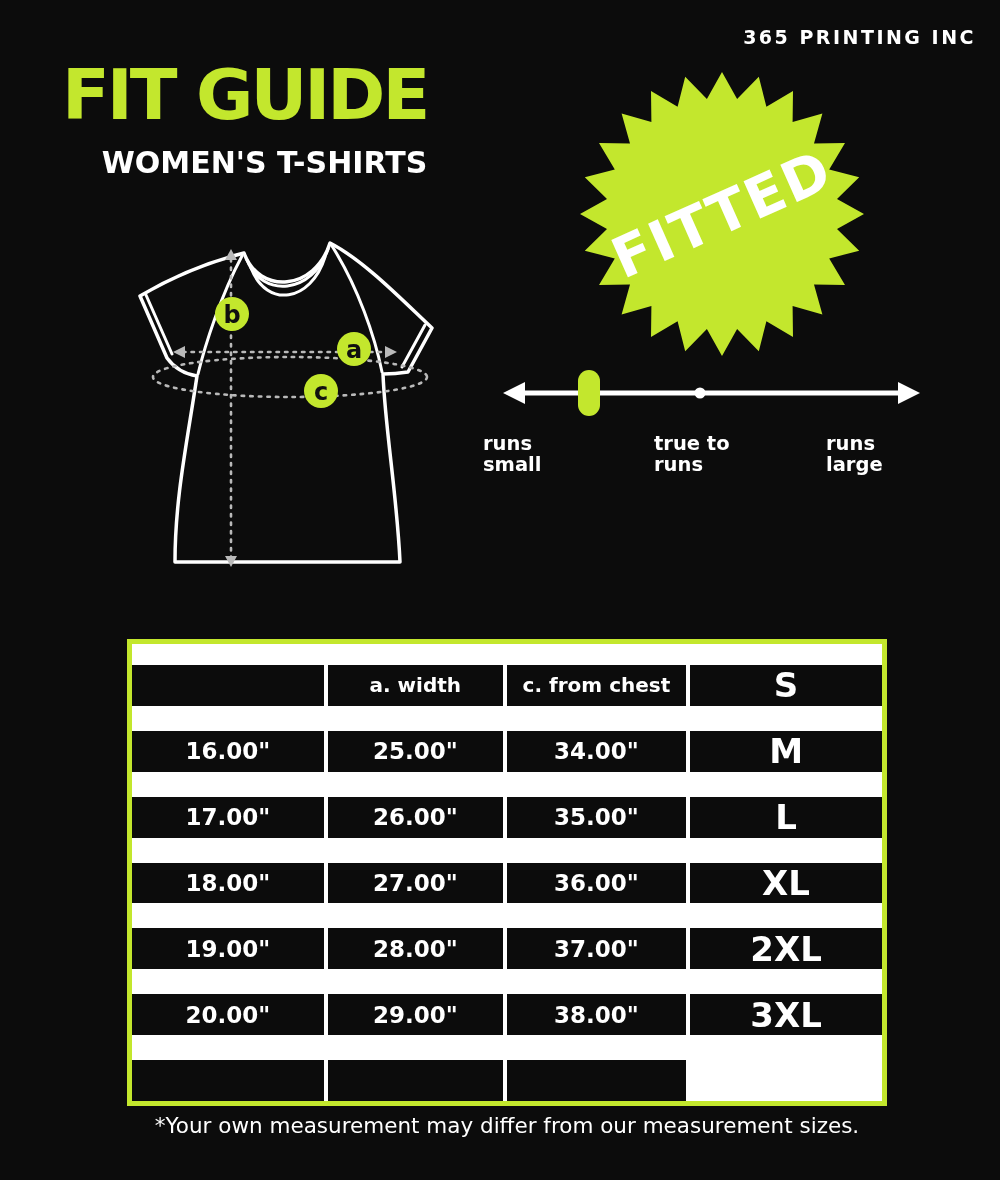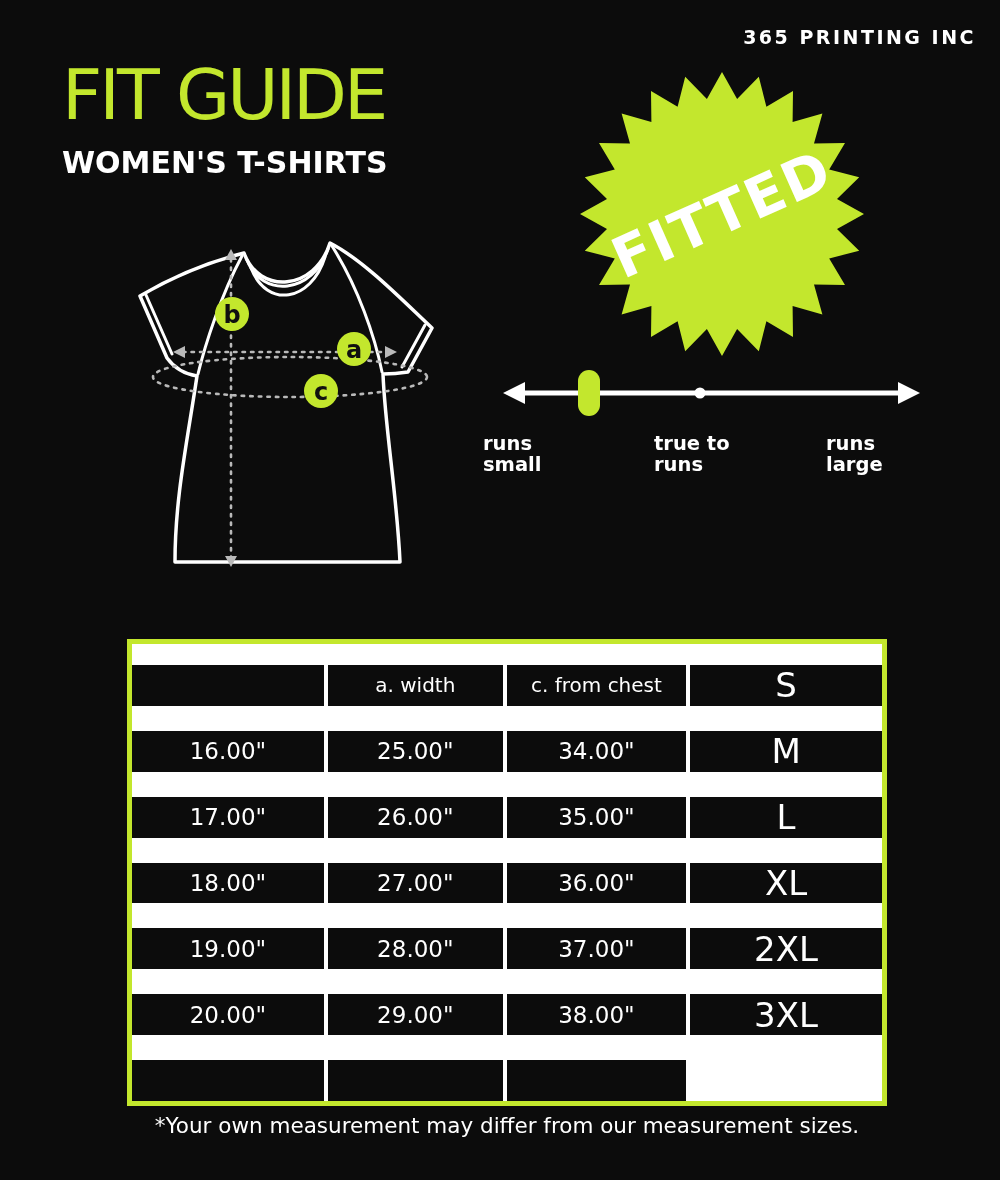--- a/index.html
+++ b/index.html
@@ -17,21 +17,21 @@
   }
   
   .brand{
     position:absolute;top:26px;right:24px;
     font-size:19px;font-weight:bold;letter-spacing:2.5px;color:var(--fg);
     white-space:nowrap;
   }
   
   .title-block{position:absolute;left:62px;top:60px;display:inline-block;}
   .title{
-    color:var(--accent);font-size:70px;font-weight:400;
+    color:var(--accent);font-size:70px;font-weight:700;
     letter-spacing:-3px;line-height:1.0;white-space:nowrap;
   }
   .subtitle{
     color:var(--fg);font-size:30px;font-weight:bold;letter-spacing:0px;
     text-align:right;margin-top:15px;white-space:nowrap;
   }
   
   .shirt{position:absolute;left:125px;top:233px;width:335px;height:345px;}
   .outline{fill:none;stroke:var(--fg);stroke-width:3.5;stroke-linejoin:round;stroke-linecap:round;}
   .thin{fill:none;stroke:var(--fg);stroke-width:3;stroke-linecap:round;}
@@ -68,21 +68,21 @@
   .size-table{
     position:absolute;left:127px;top:639px;width:760px;height:467px;
     border:5px solid var(--accent);
     display:grid;
     grid-template-columns:26fr 23.7fr 24.3fr 26fr;
     grid-template-rows:repeat(7,1fr);
     gap:4px;background:var(--fg);
   }
   .cell{
     background:var(--bg);display:flex;align-items:center;justify-content:center;
-    color:var(--fg);font-weight:normal;white-space:nowrap;margin-top:21px;
+    color:var(--fg);font-weight:bold;white-space:nowrap;margin-top:21px;
   }
   .cell.head{font-size:20px;}
   .cell.size{font-size:34px;letter-spacing:0px;}
   .cell.value{font-size:23px;}
   
   .disclaimer{
     position:absolute;left:127px;top:1113px;width:760px;
     text-align:center;color:var(--fg);font-size:21.5px;font-weight:normal;white-space:nowrap;
   }
 </style>

